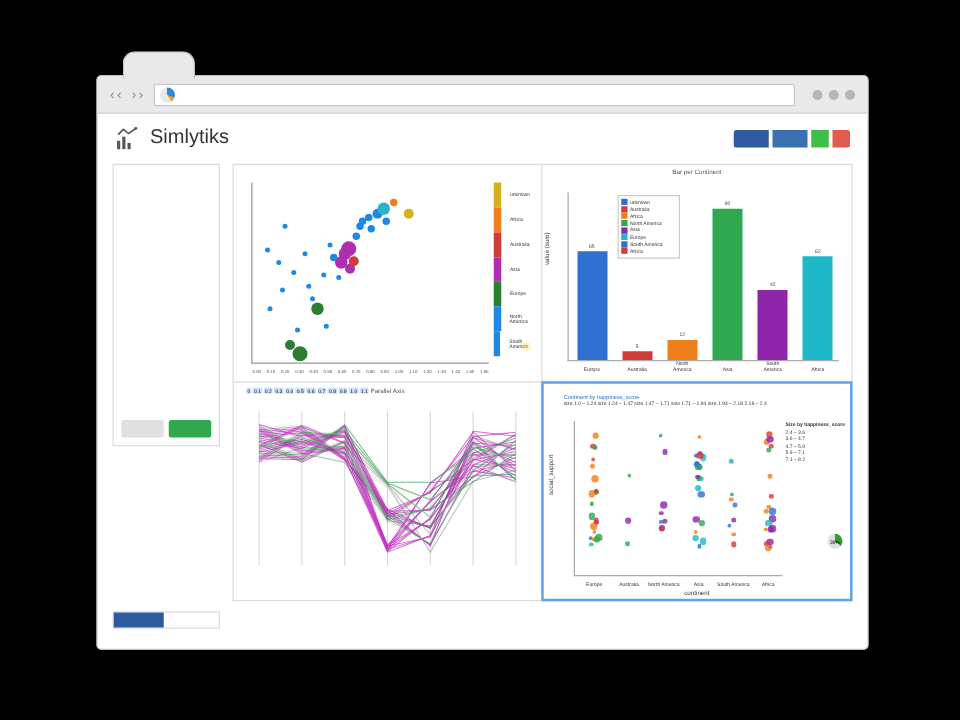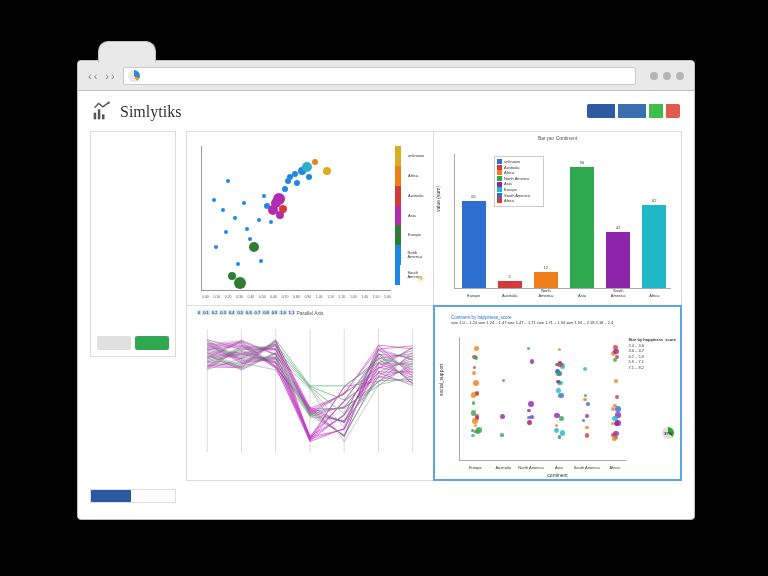--- a/index.html
+++ b/index.html
@@ -62,21 +62,21 @@
     border-radius: 50%;
     background: conic-gradient(#2e86de 0 110deg, #f39c12 110deg 150deg, #e8e8e8 150deg 360deg);
   }
   .win-dots { display:flex; gap:5px; margin-left:8px; }
   .win-dots div { width:8px; height:8px; border-radius:50%; background:#b5b5b5; }
 
   .app-header {
     display:flex; align-items:center; justify-content:space-between;
     padding: 10px 14px 6px 14px;
   }
-  .logo-wrap { display:flex; align-items:flex-end; gap:8px;font-family:Liberation Serif, serif; }
+  .logo-wrap { display:flex; align-items:flex-start; gap:8px; }
   .logo-icon { width:20px; height:20px; }
   .app-title { font-size: 16px; color:#333; font-weight:400; }
   .color-chips { display:flex; gap:3px; }
   .chip { height:14px; }
   .chip.blue1{ background:#2d5aa0; width:28px; border-radius:2px 0 0 2px;}
   .chip.blue2{ background:#3a6fb0; width:28px;}
   .chip.green{ background:#3fbf4a; width:14px;}
   .chip.red  { background:#e15b4e; width:14px; border-radius:0 2px 2px 0;}
 
   .content {

